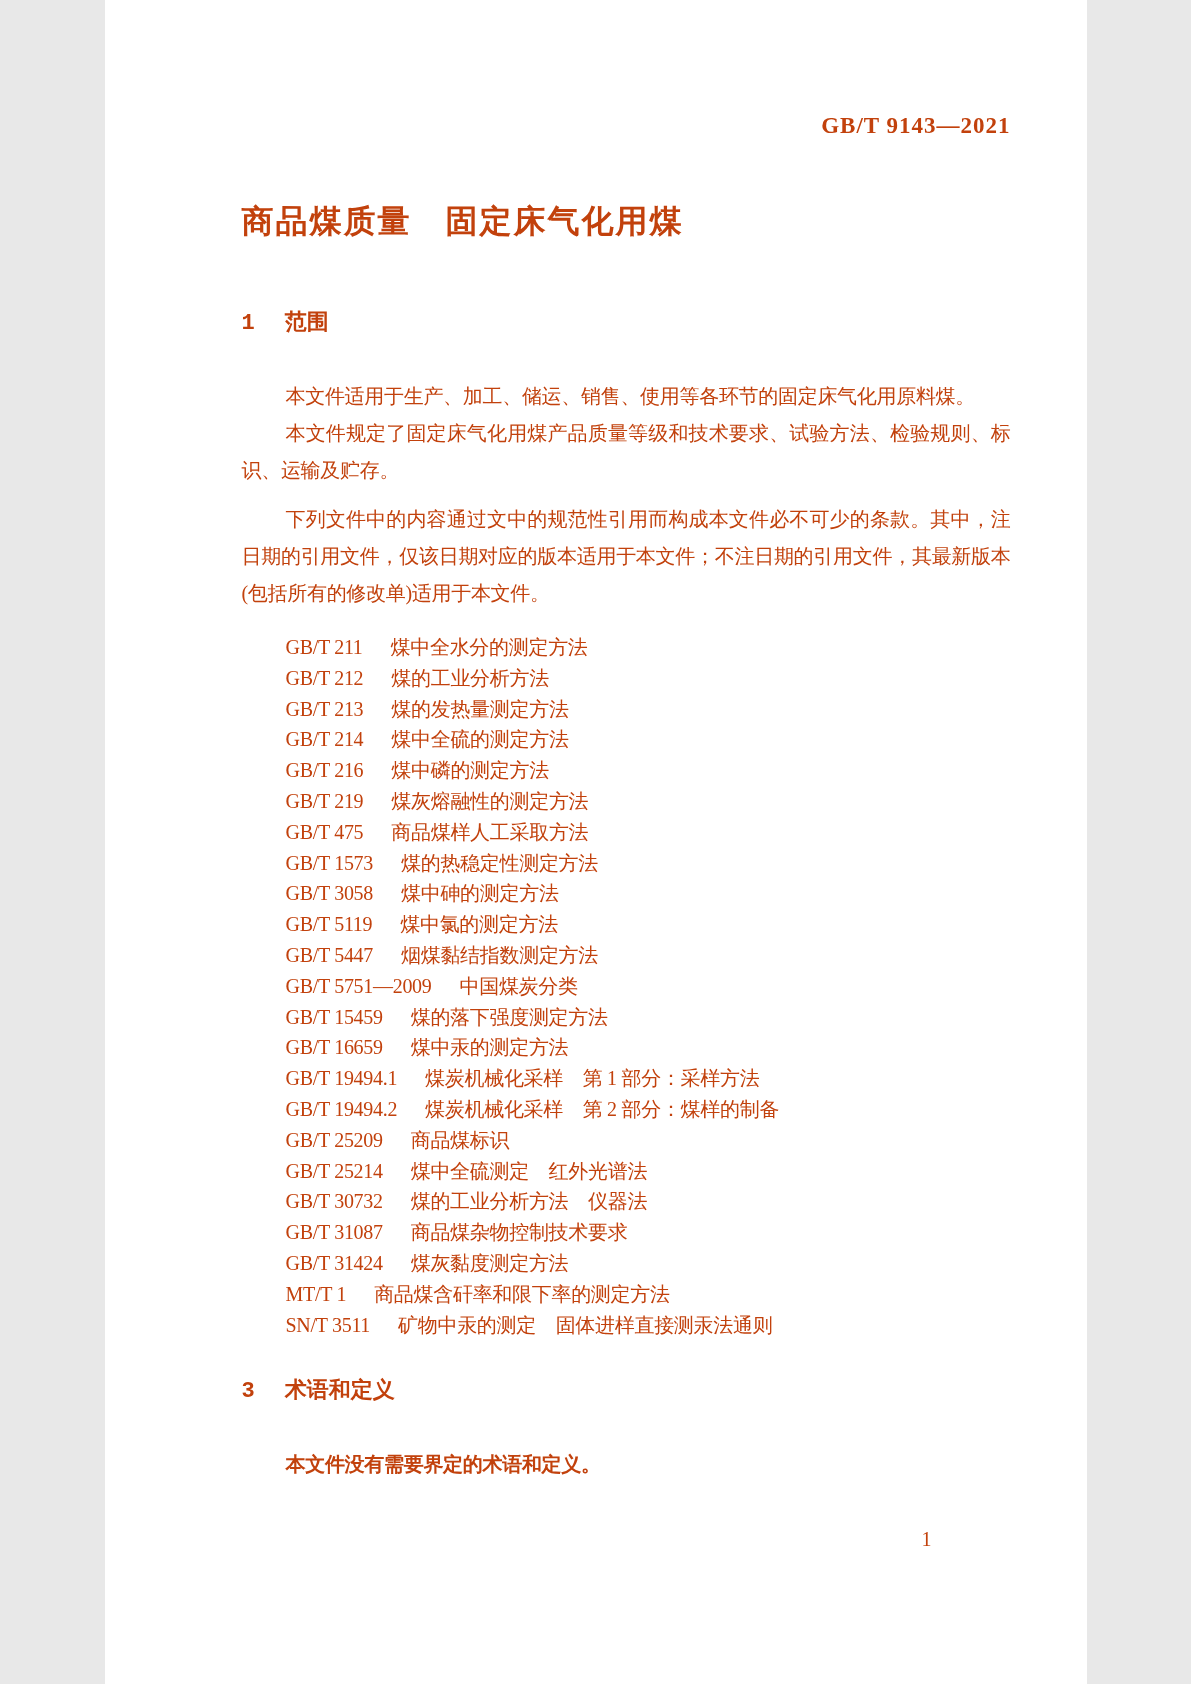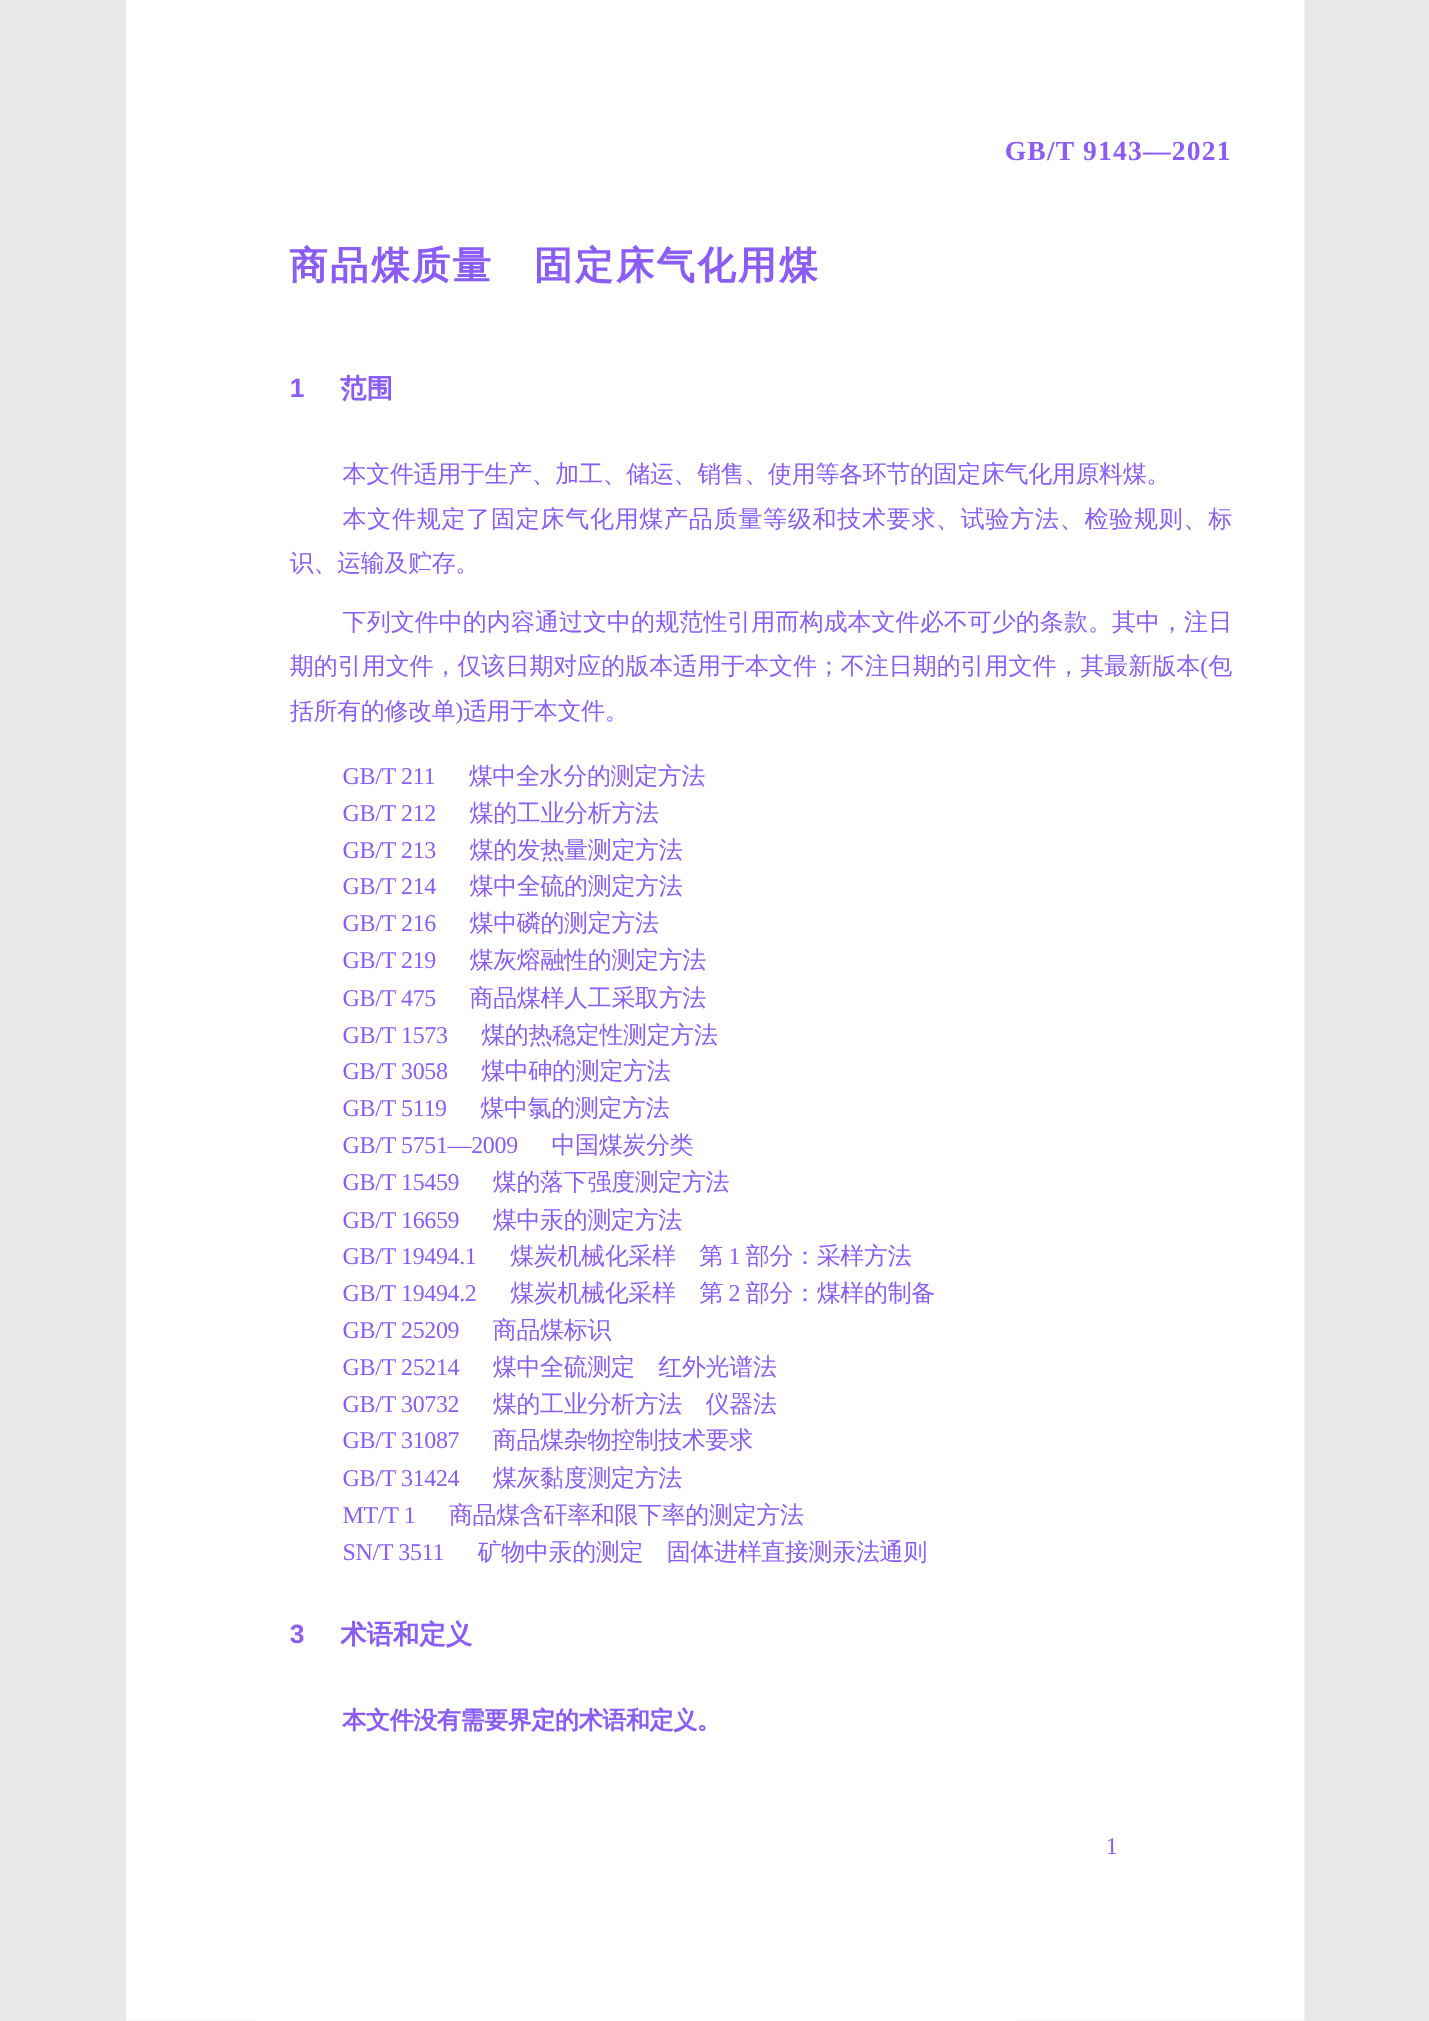--- a/index.html
+++ b/index.html
@@ -1,45 +1,45 @@
 <!DOCTYPE html>
 <html lang="zh"><head>
 <meta charset="utf-8">
 <style>
   html,body{margin:0;padding:0;background:#e8e8e8;}
   .page{
     position:relative;
     width:982px;height:1684px;
     margin:0 auto;
     background:#ffffff;
-    color:#8b5cf6;
+    color:#c2410c;
     font-family:"Liberation Serif", serif;
     box-sizing:border-box;
-    padding:0 60px 0 137px;
+    padding:0 76px 0 137px;
     overflow:hidden;
   }
   .doc-code{
     margin-top:112px;
     text-align:right;
     font-family:"Liberation Serif", serif;
     font-weight:bold;
     font-size:23px;
     line-height:28px;
     letter-spacing:1px;
   }
   .doc-title{
     margin-top:60px;
     font-family:"Liberation Sans", sans-serif;
     font-weight:bold;
     font-size:32px;
     line-height:42px;
     letter-spacing:2px;
   }
   .sec-heading{
-    font-family:Liberation Sans, sans-serif;
+    font-family:Liberation Mono, monospace;
     font-weight:bold;
     font-size:22px;
     line-height:28px;
   }
   .sec-num{display:inline-block;margin-right:30px;}
   .sec-scope .sec-heading{margin-top:68px;}
   .sec-refs  .sec-heading{margin-top:34px;}
   .sec-terms .sec-heading{margin-top:38px;}
   .para-group{margin-top:40px;}
   .body-p{
@@ -129,20 +129,23 @@
   </div>
 
   <div class="ref-item">
     <span class="ref-code">GB/T 3058</span><span class="ref-title">煤中砷的测定方法</span>
   </div>
 
   <div class="ref-item">
     <span class="ref-code">GB/T 5119</span><span class="ref-title">煤中氯的测定方法</span>
   </div>
 
+  <div class="ref-item">
+    <span class="ref-code">GB/T 5447</span><span class="ref-title">烟煤黏结指数测定方法</span>
+  </div>
 
   <div class="ref-item">
     <span class="ref-code">GB/T 5751—2009</span><span class="ref-title">中国煤炭分类</span>
   </div>
 
   <div class="ref-item">
     <span class="ref-code">GB/T 15459</span><span class="ref-title">煤的落下强度测定方法</span>
   </div>
 
   <div class="ref-item">

